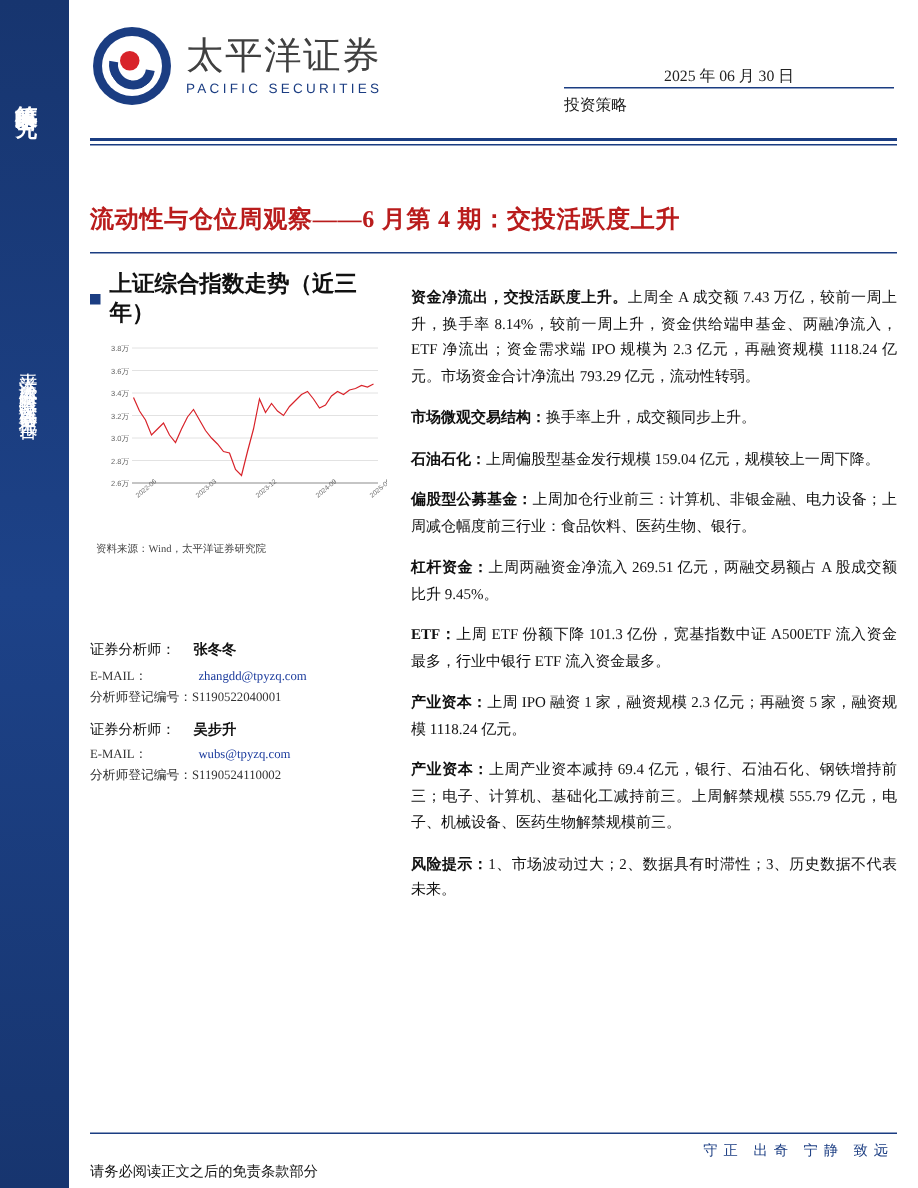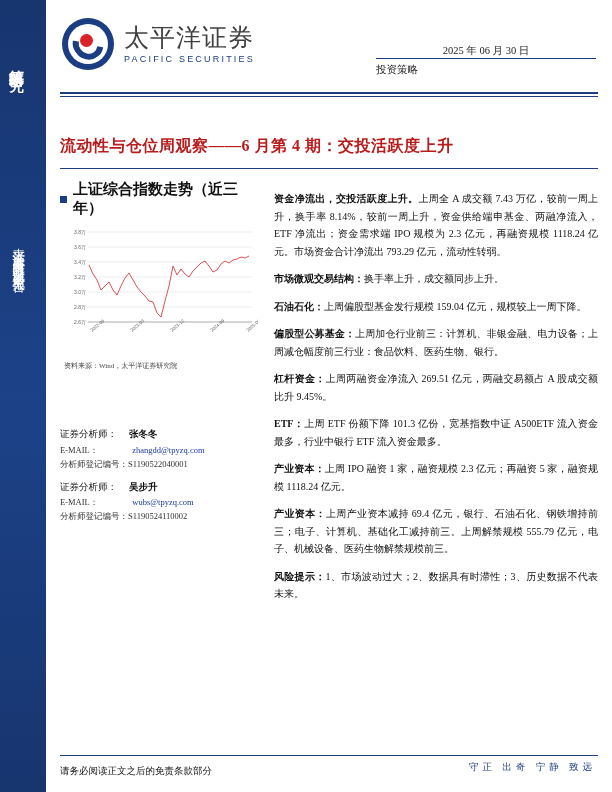--- a/index.html
+++ b/index.html
@@ -231,21 +231,21 @@
 
   
   .footer-rule {
     position: absolute;
     left: 14px; bottom: 36px;
     width: 538px;
     border-top: 1px solid #1b3d82;
   }
   .footer-left {
     position: absolute;
-    left: 14px; bottom: 14px;
+    left: 14px; bottom: 4px;
     font-size: 9.5px;
     color: #111;
   }
   .footer-right {
     position: absolute;
     right: 16px; bottom: 18px;
     font-size: 9.5px;
     color: #1b3d82;
     letter-spacing: 4px;
   }

